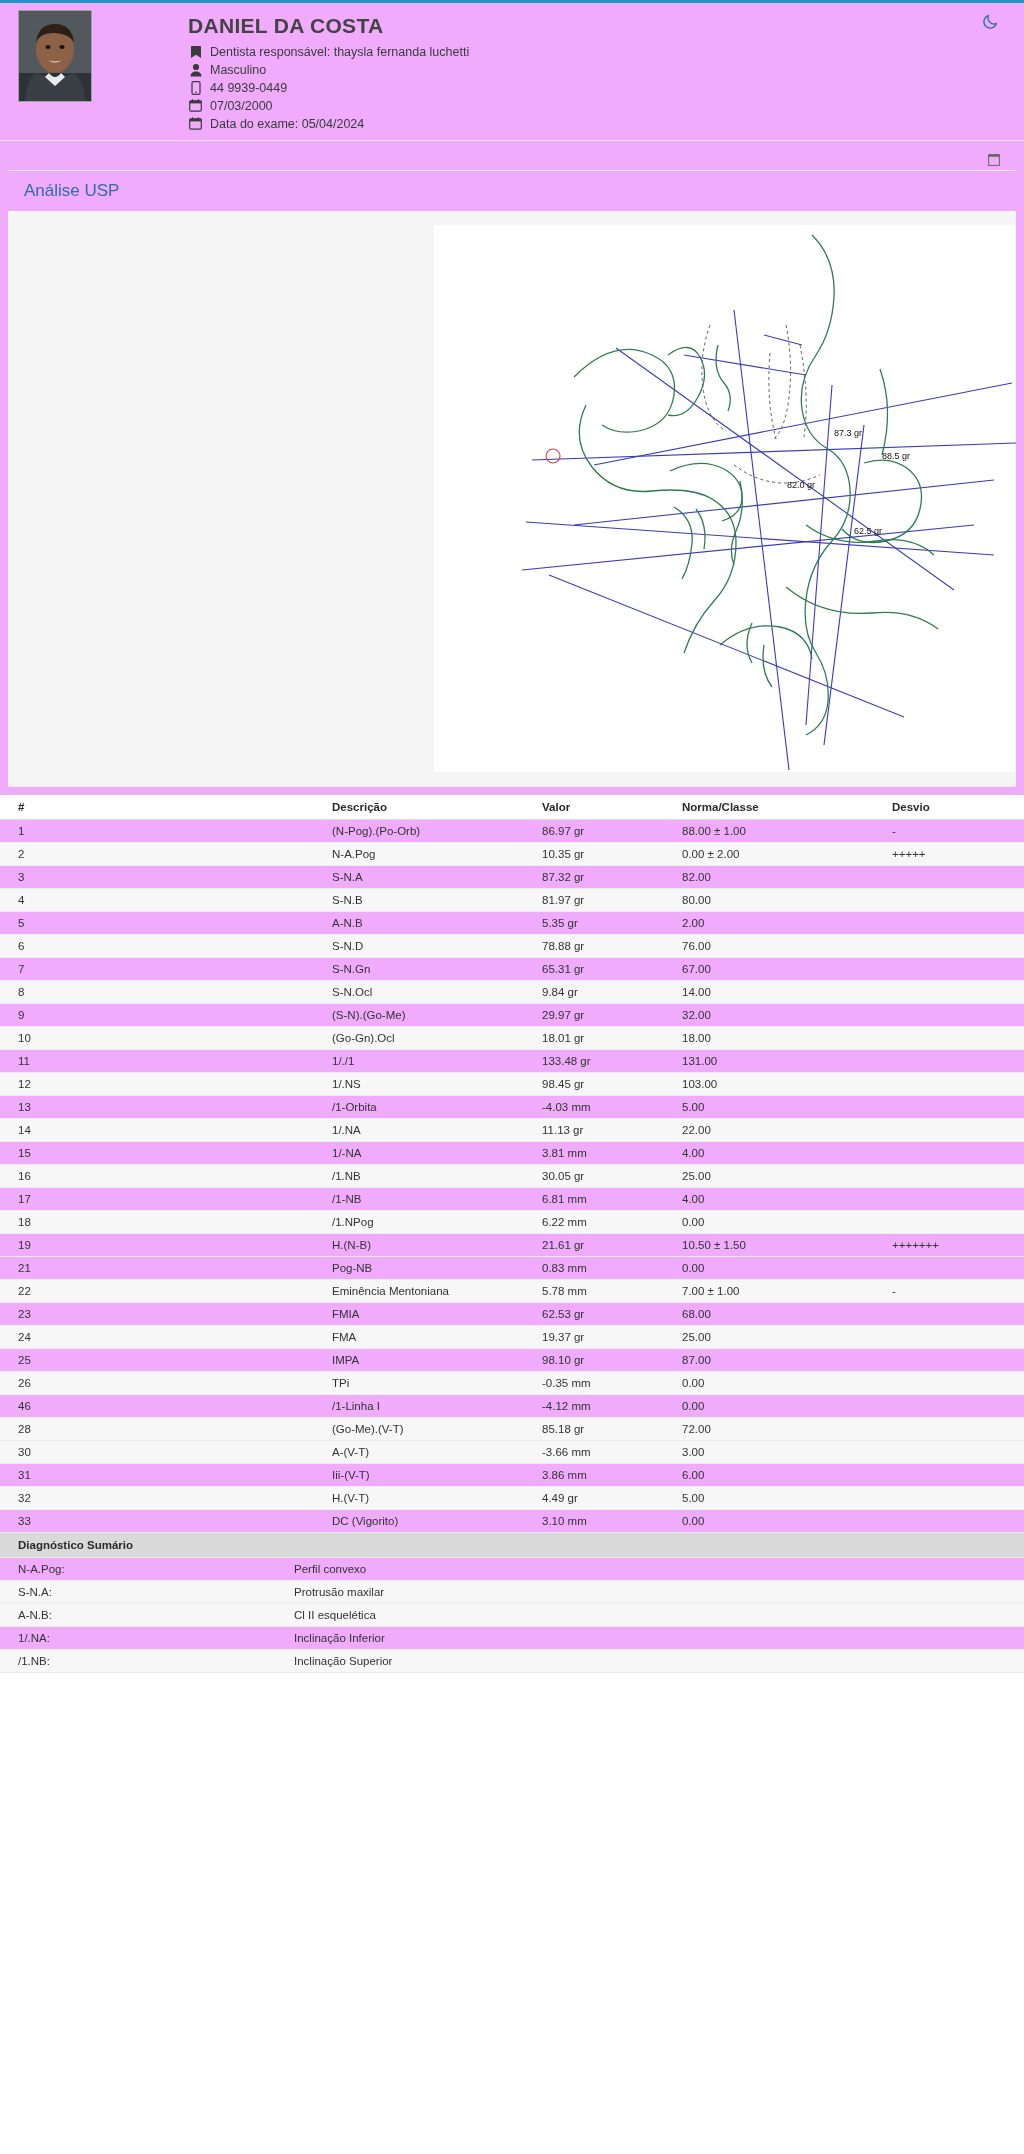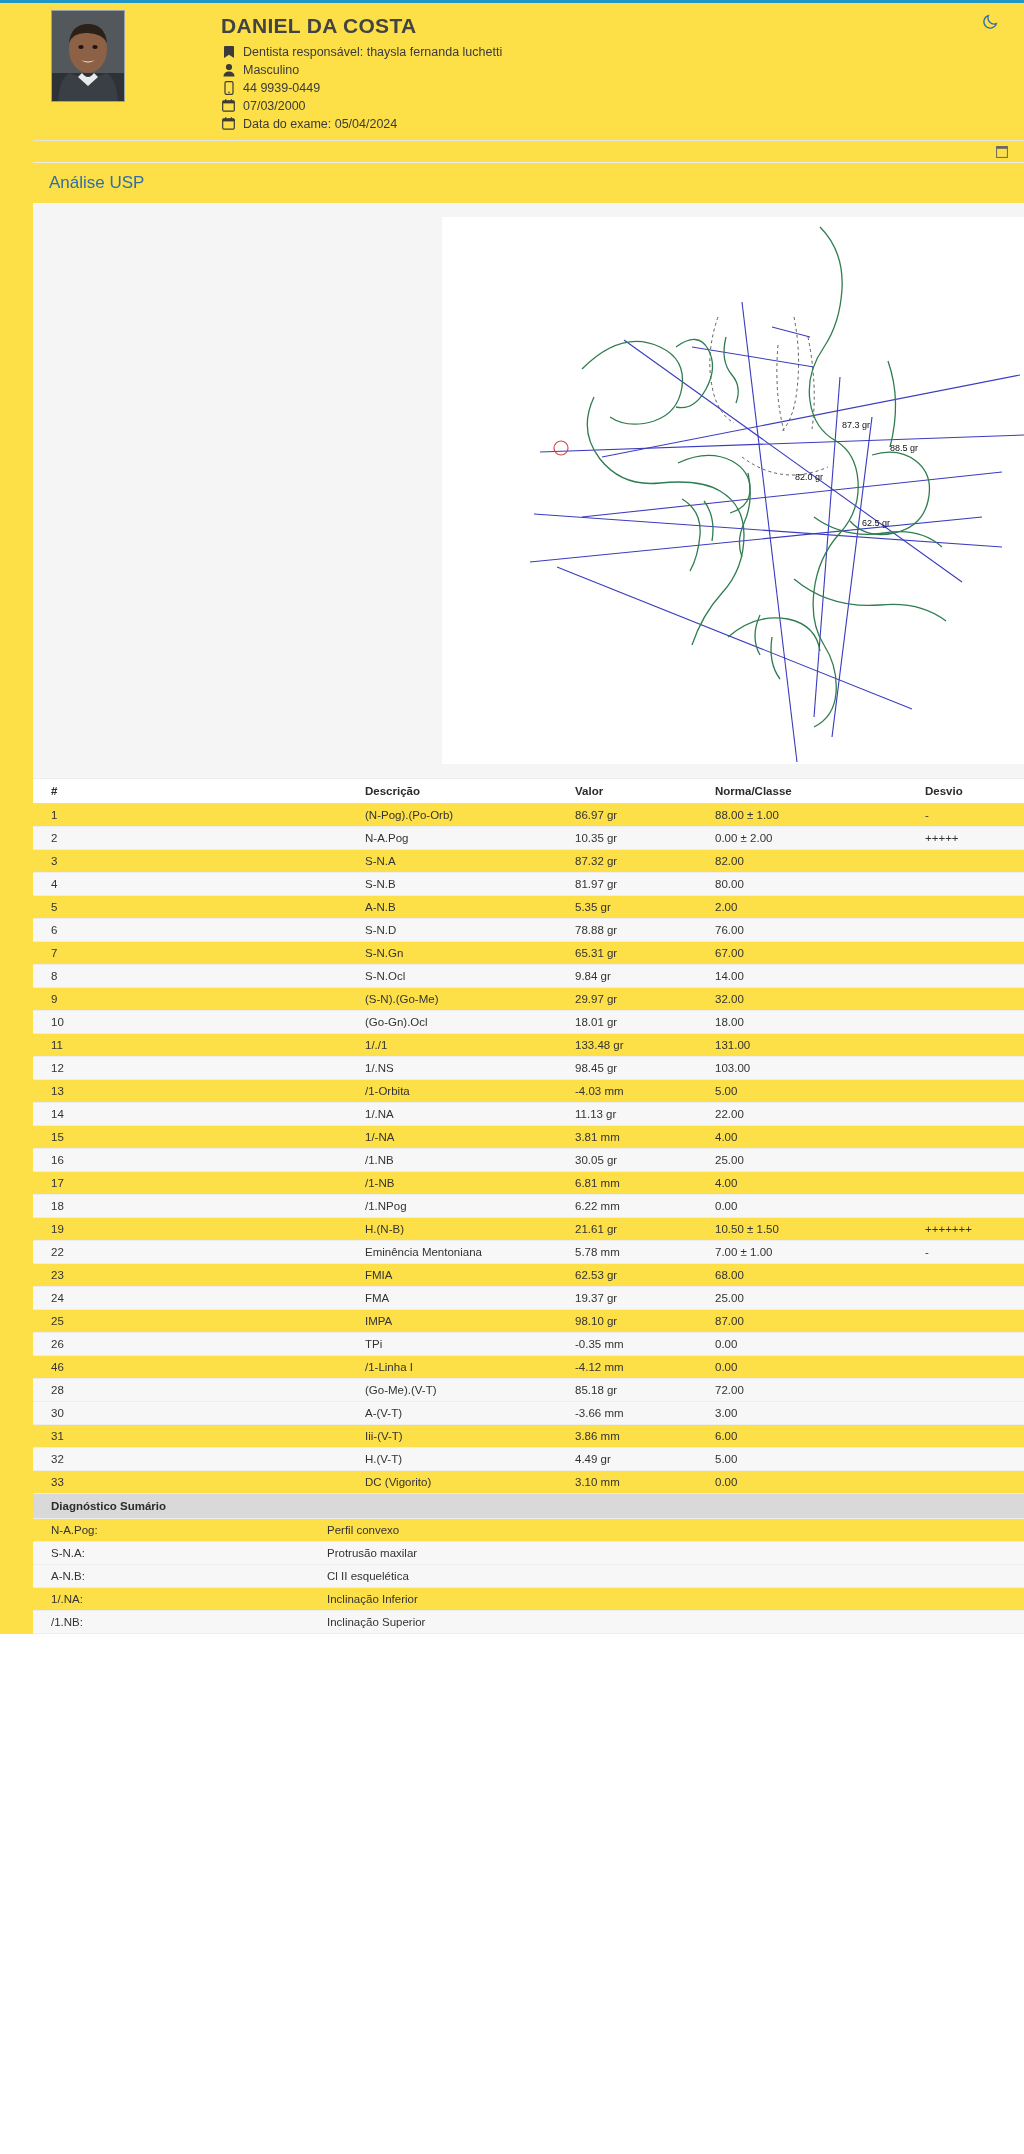--- a/index.html
+++ b/index.html
@@ -3,21 +3,21 @@
 <meta charset="utf-8">
 <style>
   * { box-sizing: border-box; }
   html, body {
     margin: 0; padding: 0;
     background: #ffffff;
     font-family: "Liberation Sans", sans-serif;
   }
   body { width: 1024px; min-height: 2154px; position: relative; }
 
-  .page { width: 1024px; position: relative; background:#fde047;padding-left:33px; }
+  .page { width: 1024px; position: relative; background:#f0abfc; }
 
   
   .top-accent {
     position:absolute; top:0; left:0; width:1024px; height:3px;
     background:#2196c4;
   }
 
   
   .header {
     position:relative;
@@ -57,21 +57,21 @@
 
   .moon-btn {
     position:absolute; right:22px; top:10px;
     width:22px; height:22px;
     display:flex; align-items:center; justify-content:center;
     color:#2f6fa8; cursor:pointer;
   }
 
   
   .panel {
-    margin:0; padding:0; position:relative;
+    margin:8px; padding:0; position:relative;
     border-bottom:1px solid #ececec;
   }
   .panel-toolbar {
     height:22px; position:relative; border-bottom:1px solid #ececec;
   }
   .panel-toolbar .expand-icon {
     position:absolute; right:16px; top:3px;
     width:12px; height:12px; color:#555;
   }
   .panel-title {
@@ -428,20 +428,27 @@
           <td class="col-norm">0.00</td>
           <td class="col-dev"></td>
         </tr>
         <tr>
           <td class="col-num">19</td>
           <td class="col-desc">H.(N-B)</td>
           <td class="col-val">21.61 gr</td>
           <td class="col-norm">10.50 ± 1.50</td>
           <td class="col-dev">+++++++</td>
         </tr>
+        <tr>
+          <td class="col-num">21</td>
+          <td class="col-desc">Pog-NB</td>
+          <td class="col-val">0.83 mm</td>
+          <td class="col-norm">0.00</td>
+          <td class="col-dev"></td>
+        </tr>
         <tr class="alt">
           <td class="col-num">22</td>
           <td class="col-desc">Eminência Mentoniana</td>
           <td class="col-val">5.78 mm</td>
           <td class="col-norm">7.00 ± 1.00</td>
           <td class="col-dev">-</td>
         </tr>
         <tr>
           <td class="col-num">23</td>
           <td class="col-desc">FMIA</td>

